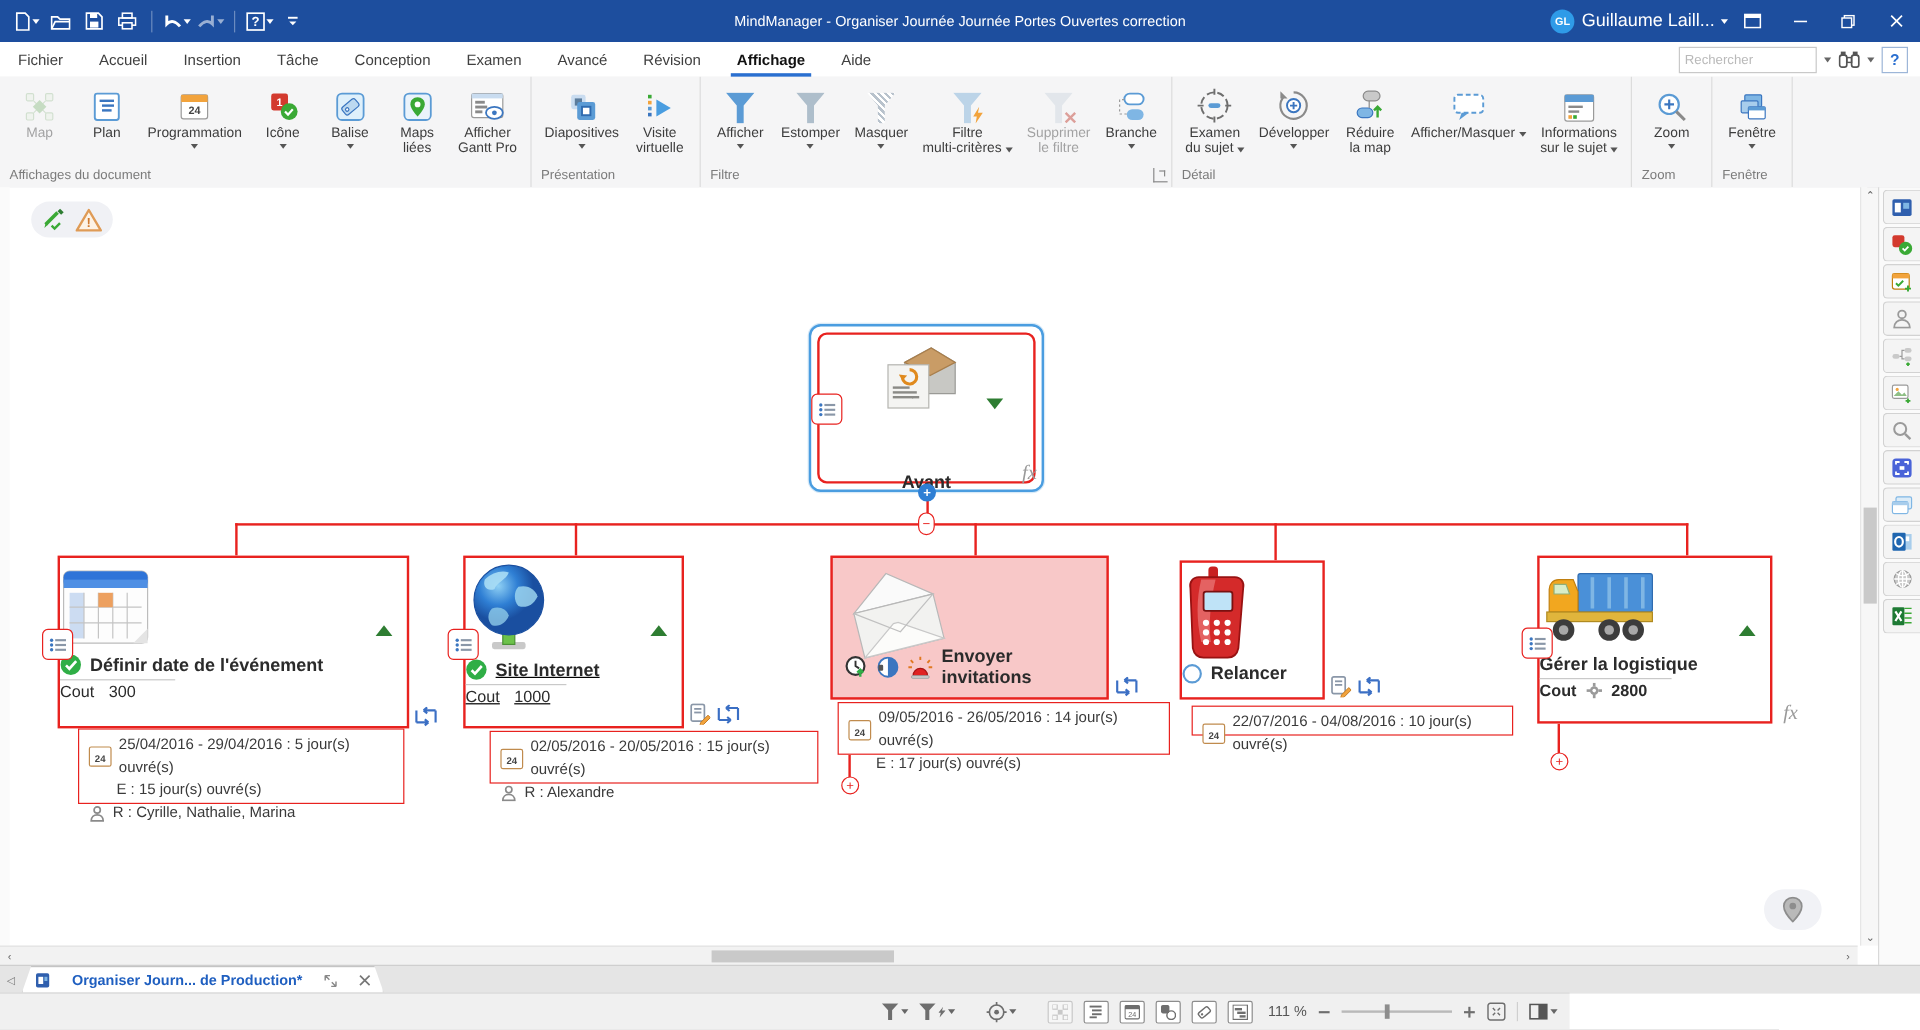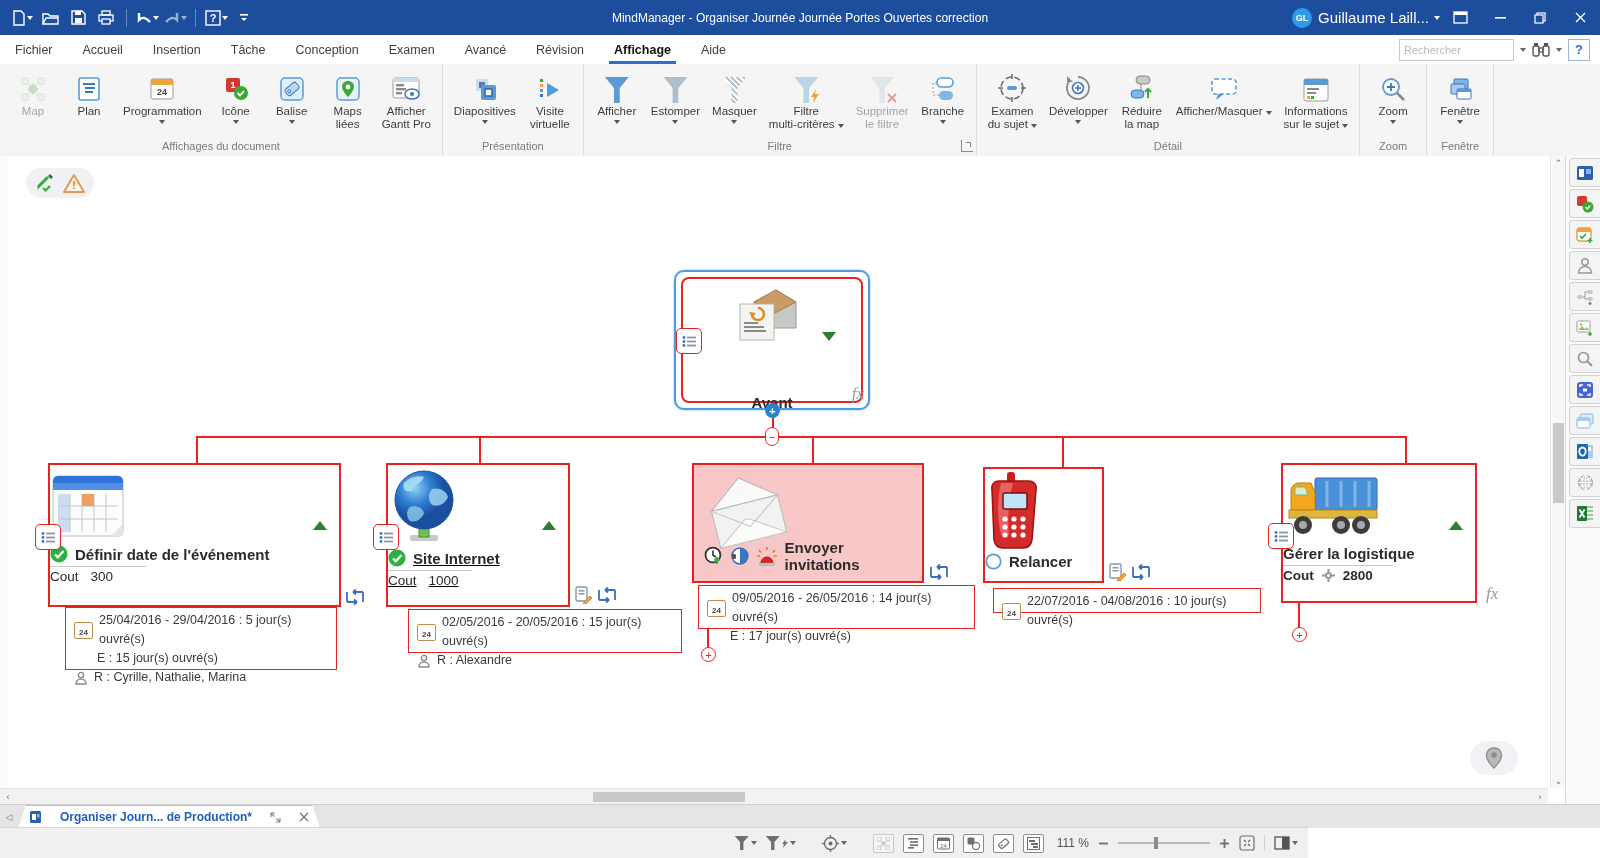--- a/index.html
+++ b/index.html
@@ -29,21 +29,21 @@
   #search-box{width:105px;height:20px;border:1px solid #c9c9c9;font-size:11px;padding:0 4px;color:#555;background:#fff;}
   #search-box::placeholder{color:#b9b9b9;}
   .chevG{width:0;height:0;border-left:3px solid transparent;border-right:3px solid transparent;border-top:4px solid #666;}
   .helpbox{width:20px;height:20px;border:1px solid #9db6d8;color:#2a6fd0;font-weight:bold;font-size:13px;
            display:flex;align-items:center;justify-content:center;}
   
   #ribbon{position:absolute;left:0;top:64px;width:1600px;height:92px;background:#f5f5f6;border-bottom:1px solid #d0d0d0;
           display:flex;}
   .rgroup{display:flex;flex-direction:column;border-right:1px solid #dcdcdc;position:relative;}
   .rbtns{flex:1;display:flex;align-items:flex-start;padding:5px 5px 0 5px;}
-  .rglabel{text-align:center;font-size:11px;color:#7b7b7b;padding:0 8px 4px;}
+  .rglabel{text-align:left;font-size:11px;color:#7b7b7b;padding:0 8px 4px;}
   .rbtn{display:flex;flex-direction:column;align-items:center;padding:2px 6px;min-width:44px;border-radius:2px;}
   .rbtn .ric{height:32px;display:flex;align-items:flex-end;justify-content:center;margin-bottom:2px;}
   .rbtn .rlb{font-size:11.5px;color:#3d3d3d;text-align:center;line-height:13px;white-space:pre-line;}
   .rbtn.dis{opacity:.45;}
   .chevR{width:0;height:0;border-left:3.5px solid transparent;border-right:3.5px solid transparent;border-top:4px solid #555;margin-top:2px;}
   .chevIn{display:inline-block;width:0;height:0;border-left:3.5px solid transparent;border-right:3.5px solid transparent;border-top:4px solid #555;margin-left:3px;}
   .launcher{position:absolute;right:3px;bottom:4px;width:11px;height:11px;border-left:1px solid #8a8a8a;border-bottom:1px solid #8a8a8a;}
   .launcher::after{content:"";position:absolute;right:2px;top:2px;width:4px;height:4px;border-right:1px solid #8a8a8a;border-top:1px solid #8a8a8a;}
   .funnel{display:inline-block;clip-path:polygon(0 0,100% 0,62% 42%,62% 100%,38% 100%,38% 42%);}
   

